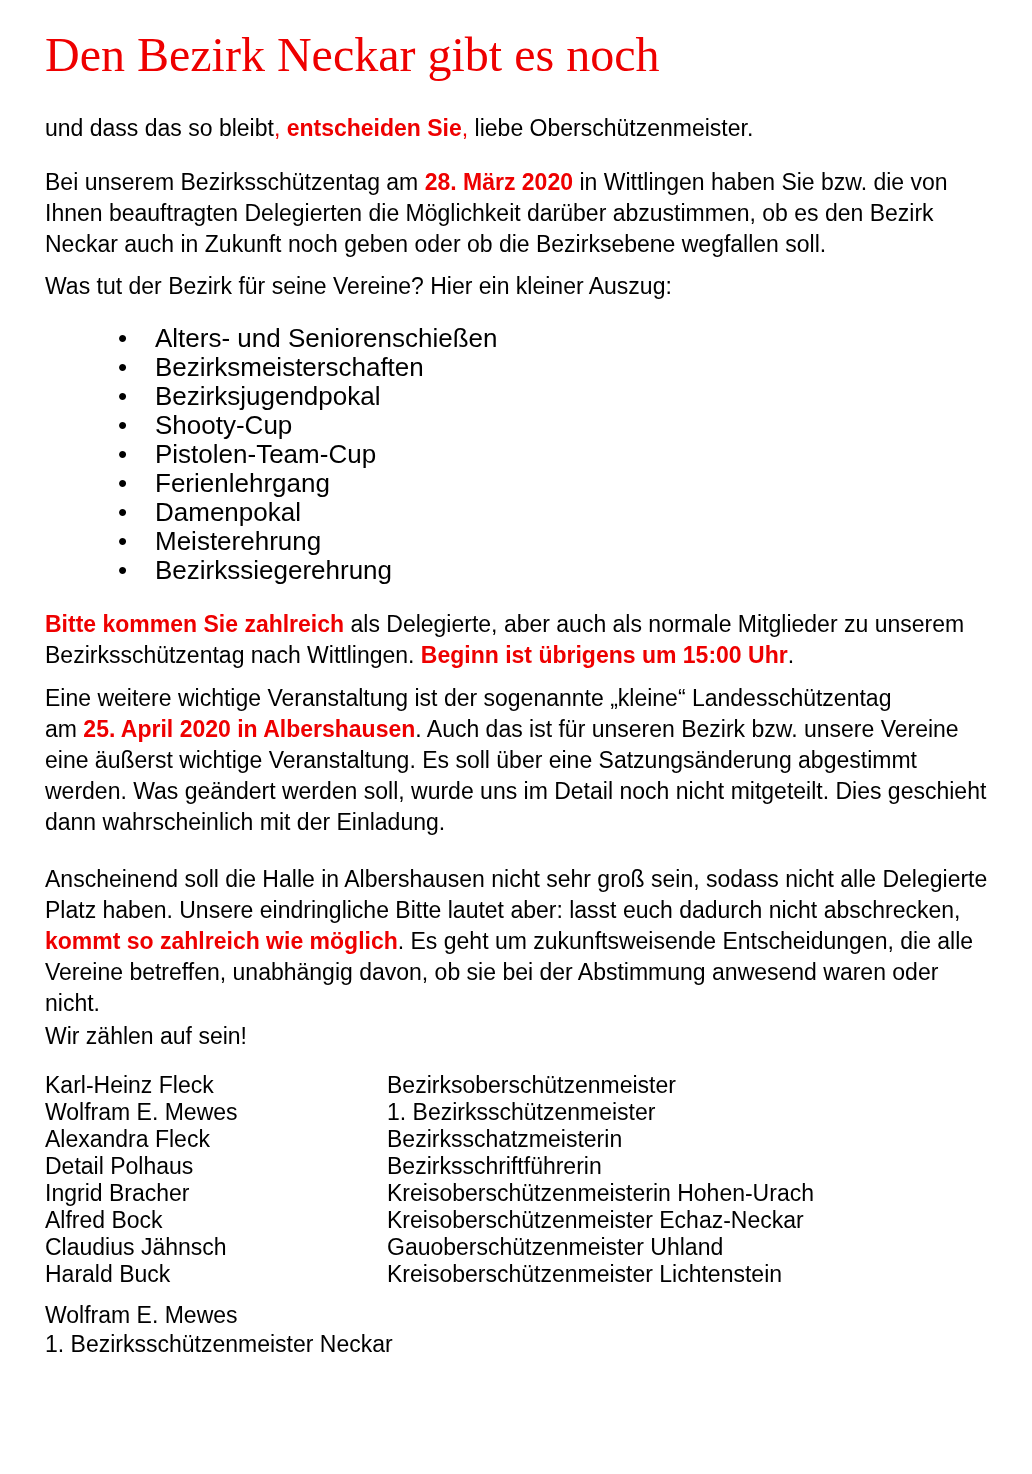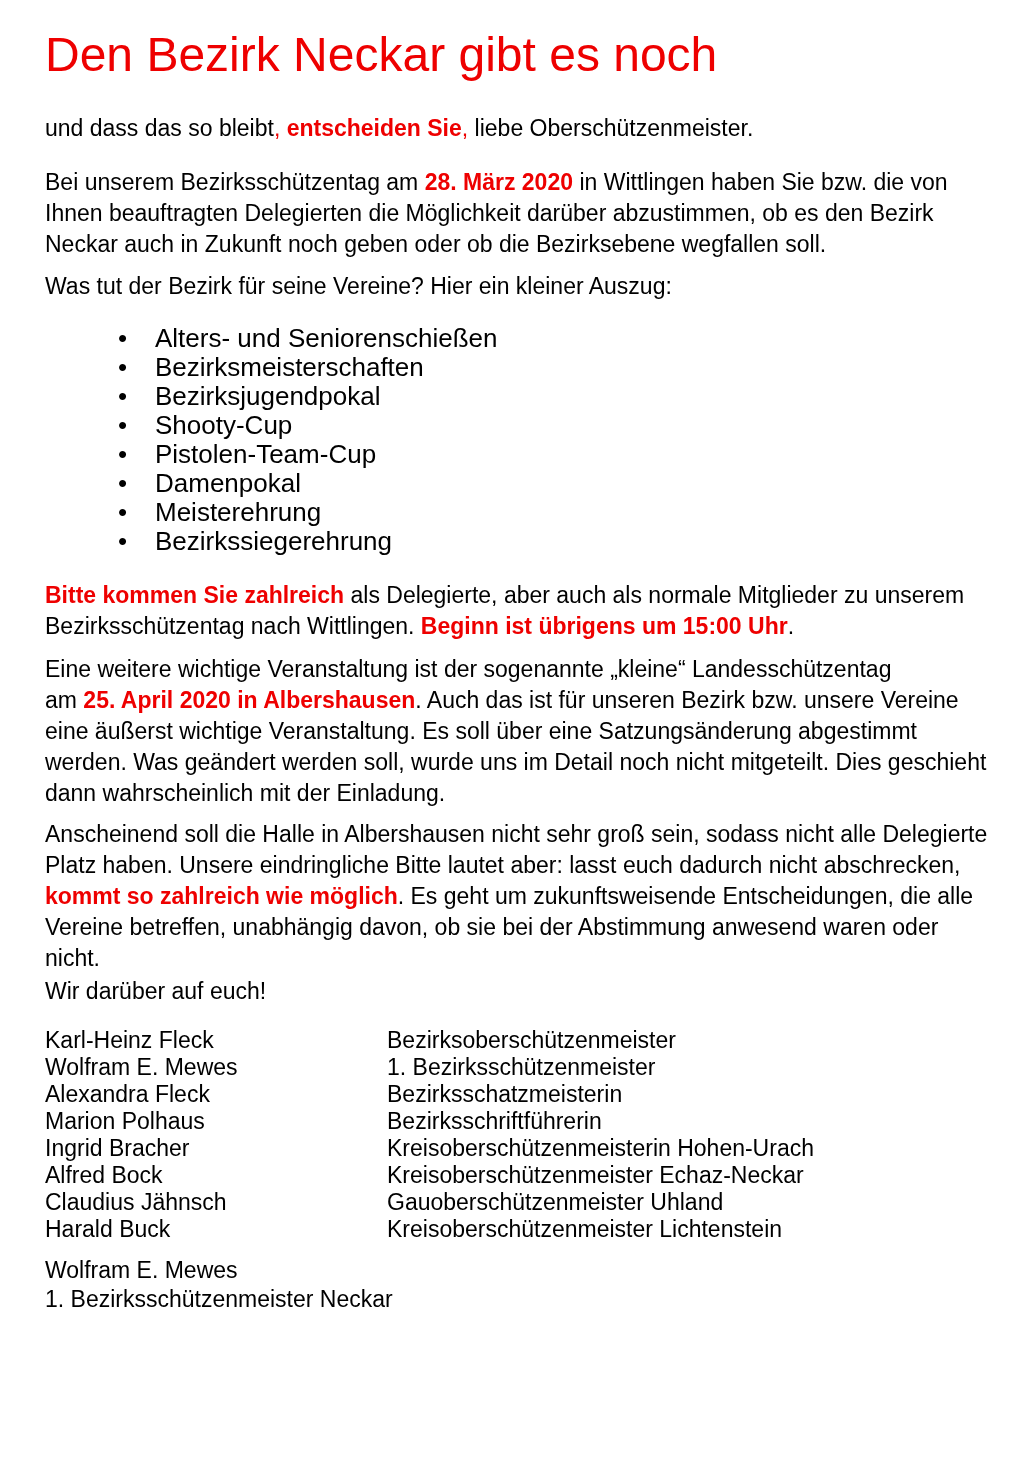--- a/index.html
+++ b/index.html
@@ -16,27 +16,28 @@
     overflow:hidden;
   }
   .doc{padding:30px 40px 0 45px;}
   h1{
     color:var(--accent-red);
     font-size:48px;
     line-height:50px;
     font-weight:normal;
     margin:0 0 33px 0;
     letter-spacing:0;
+    font-family:Liberation Serif, serif;
   }
   p{font-size:23px;line-height:31px;margin:0;}
   .p-intro{margin-bottom:23px;}
   .p-bezirkstag{margin-bottom:11px;}
   .p-question{margin-bottom:0;}
   .p-appeal{margin-bottom:12px;}
-  .p-landestag{margin-bottom:10px;}
+  .p-landestag{margin-bottom:26px;}
   .p-halle{margin-bottom:2px;}
   .p-rallying{margin-bottom:0;}
   .p-closing{margin-bottom:23px;}
   .red{color:var(--accent-red);}
   .bold{font-weight:bold;}
   ul.benefits{
     list-style:none;
     margin:22px 0 24px 0;
     padding:0 0 0 110px;
   }
@@ -73,48 +74,49 @@
   <p class="p-bezirkstag"><span>Bei unserem Bezirksschützentag am </span><span class="red bold">28. März 2020</span><span> in Wittlingen haben Sie bzw. die von Ihnen beauftragten Delegierten die Möglichkeit darüber abzustimmen, ob es den Bezirk Neckar auch in Zukunft noch geben oder ob die Bezirksebene wegfallen soll.</span></p>
 
   <p class="p-question">Was tut der Bezirk für seine Vereine? Hier ein kleiner Auszug:</p>
 
   <ul class="benefits">
     <li>Alters- und Seniorenschießen</li>
     <li>Bezirksmeisterschaften</li>
     <li>Bezirksjugendpokal</li>
     <li>Shooty-Cup</li>
     <li>Pistolen-Team-Cup</li>
+    <li>Ferienlehrgang</li>
     <li>Damenpokal</li>
     <li>Meisterehrung</li>
     <li>Bezirkssiegerehrung</li>
   </ul>
 
   <p class="p-appeal"><span class="red bold">Bitte kommen Sie zahlreich</span><span> als Delegierte, aber auch als normale Mitglieder zu unserem Bezirksschützentag nach Wittlingen. </span><span class="red bold">Beginn ist übrigens um 15:00 Uhr</span><span>.</span></p>
 
   <p class="p-landestag"><span>Eine weitere wichtige Veranstaltung ist der sogenannte „kleine“ Landesschützentag</span><br><span>am </span><span class="red bold">25. April 2020 in Albershausen</span><span>. Auch das ist für unseren Bezirk bzw. unsere Vereine eine äußerst wichtige Veranstaltung. Es soll über eine Satzungsänderung abgestimmt werden. Was geändert werden soll, wurde uns im Detail noch nicht mitgeteilt. Dies geschieht dann wahrscheinlich mit der Einladung.</span></p>
 
   <p class="p-halle"><span>Anscheinend soll die Halle in Albershausen nicht sehr groß sein, sodass nicht alle Delegierte Platz haben. Unsere eindringliche Bitte lautet aber: lasst euch dadurch nicht abschrecken, </span><span class="red bold">kommt so zahlreich wie möglich</span><span>. Es geht um zukunftsweisende Entscheidungen, die alle Vereine betreffen, unabhängig davon, ob sie bei der Abstimmung anwesend waren oder nicht.</span></p>
 
-  <p class="p-rallying">Wir darüber auf euch!</p>
+  <p class="p-rallying">Wir zählen auf sein!</p>
 
   <div class="signatories">
     <div class="sig-row">
       <span class="sig-name">Karl-Heinz Fleck</span>
       <span class="sig-role">Bezirksoberschützenmeister</span>
     </div>
     <div class="sig-row">
       <span class="sig-name">Wolfram E. Mewes</span>
       <span class="sig-role">1. Bezirksschützenmeister</span>
     </div>
     <div class="sig-row">
       <span class="sig-name">Alexandra Fleck</span>
       <span class="sig-role">Bezirksschatzmeisterin</span>
     </div>
     <div class="sig-row">
-      <span class="sig-name">Marion Polhaus</span>
+      <span class="sig-name">Detail Polhaus</span>
       <span class="sig-role">Bezirksschriftführerin</span>
     </div>
     <div class="sig-row">
       <span class="sig-name">Ingrid Bracher</span>
       <span class="sig-role">Kreisoberschützenmeisterin Hohen-Urach</span>
     </div>
     <div class="sig-row">
       <span class="sig-name">Alfred Bock</span>
       <span class="sig-role">Kreisoberschützenmeister Echaz-Neckar</span>
     </div>

